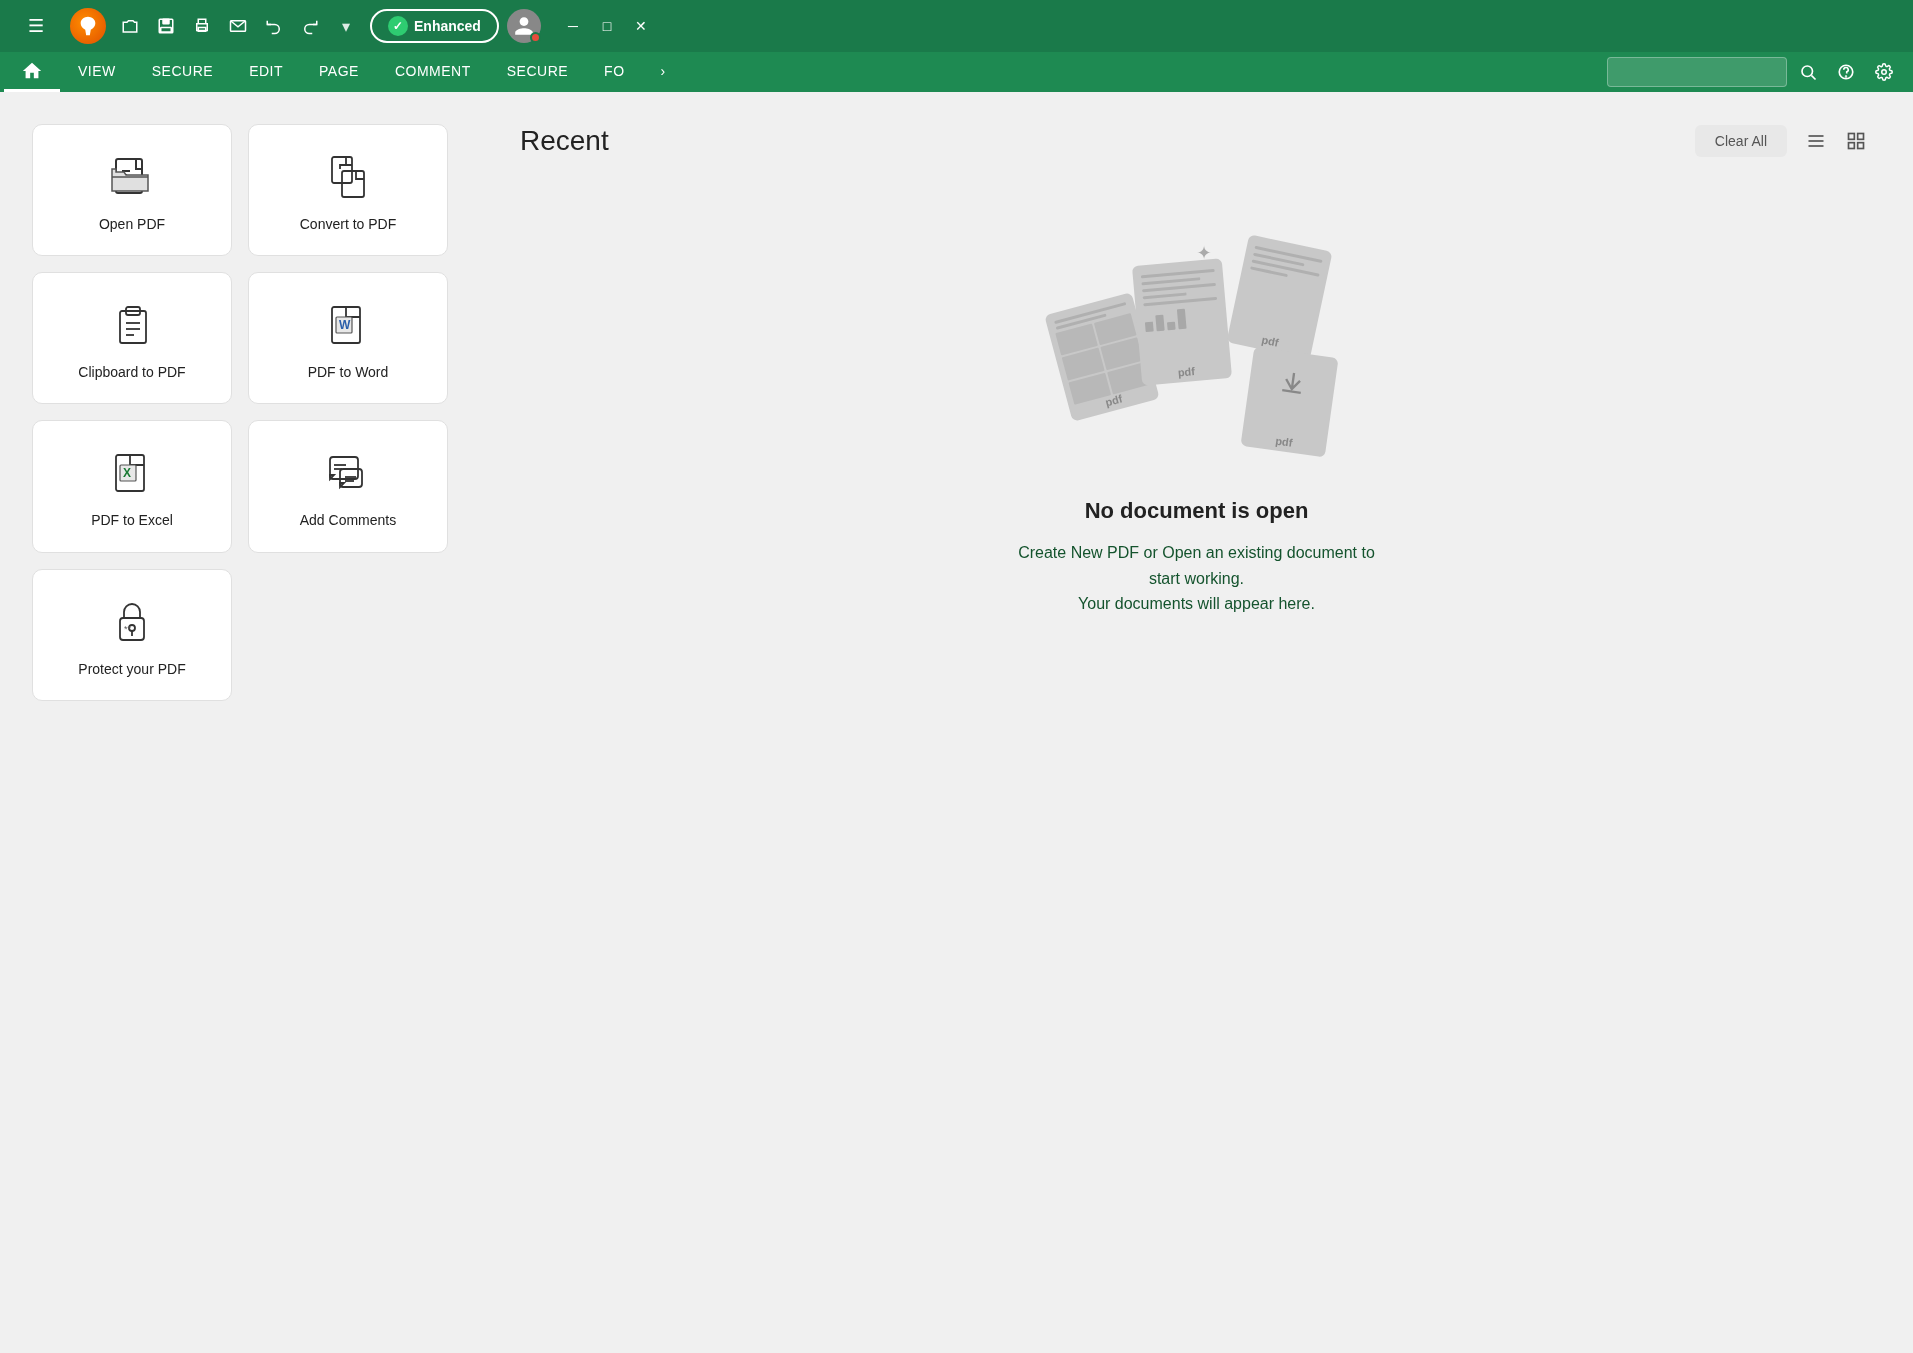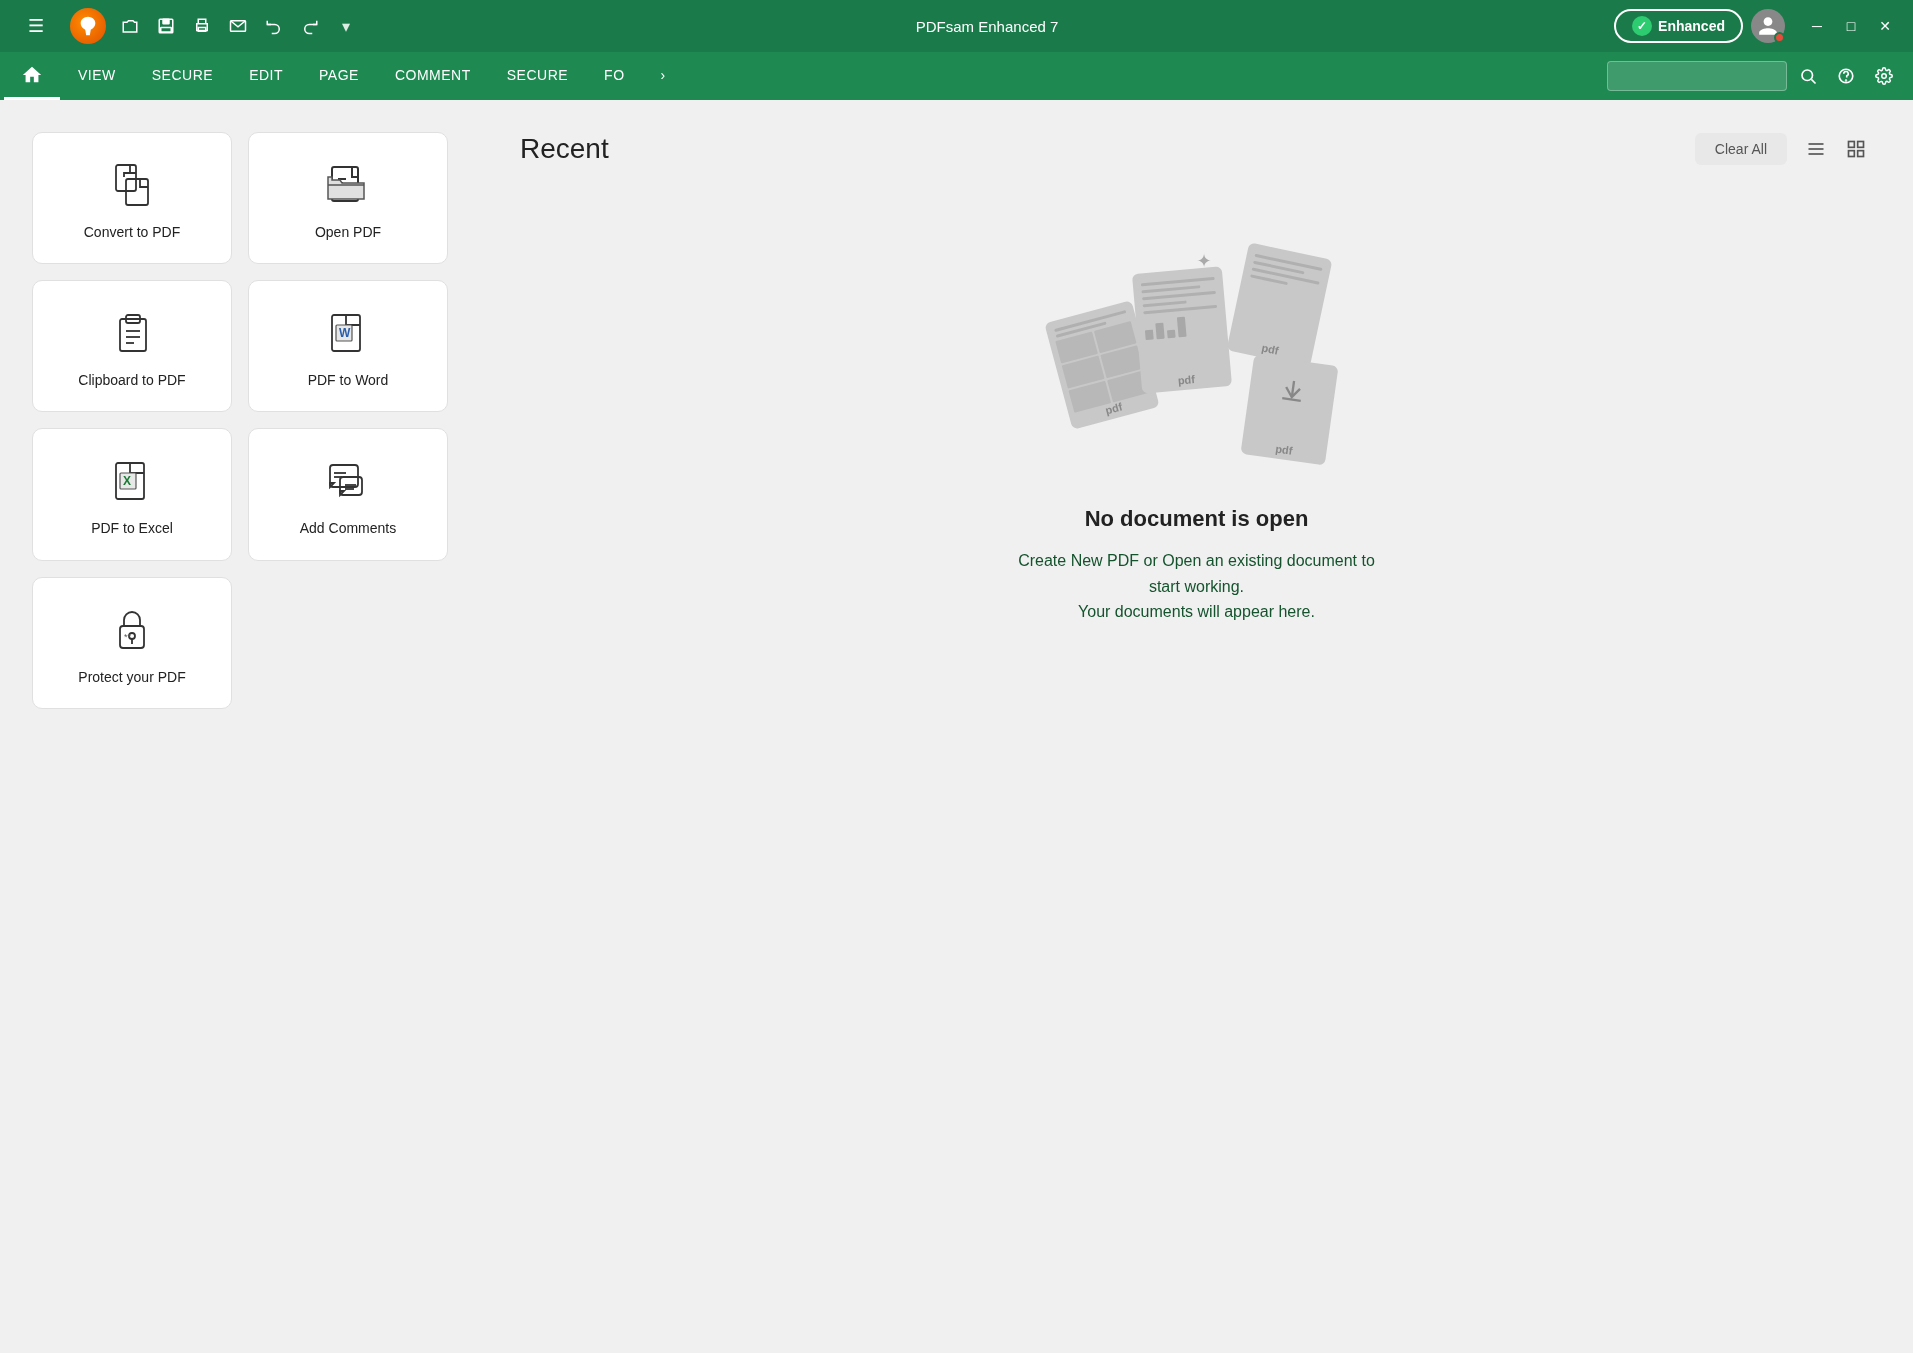--- a/index.html
+++ b/index.html
@@ -79,21 +79,21 @@
       display: flex; align-items: center; justify-content: center;
       cursor: pointer;
       border-radius: 4px;
       color: white;
       font-size: 14px;
     }
 
     
     .menu-bar {
       background: #1e8a52;
-      height: 48px;
+      height: 40px;
       display: flex;
       align-items: stretch;
       padding: 0 0 0 4px;
     }
     .menu-home {
       width: 56px;
       display: flex; align-items: center; justify-content: center;
       cursor: pointer;
       color: white;
       border-bottom: 3px solid white;
@@ -281,21 +281,20 @@
         </svg>
     </div>
     <div class="title-bar-icon">
       <svg width="18" height="18" viewBox="0 0 24 24" fill="none" stroke="white" stroke-width="2">
           <path d="M21 10H11a6 6 0 0 0 0 12h4"></path>
           <polyline points="21,5 21,10 16,10"></polyline>
         </svg>
     </div>
     <div class="title-bar-icon">▾</div>
   </div>
-  <div class="title-center">PDFsam Enhanced 7</div>
   <div class="title-bar-right">
     <button class="activate-btn">
       <div class="activate-check">✓</div>
       <span>Enhanced</span>
     </button>
     <div class="user-avatar">
       <svg viewBox="0 0 24 24">
           <path d="M12 12c2.7 0 4.8-2.1 4.8-4.8S14.7 2.4 12 2.4 7.2 4.5 7.2 7.2 9.3 12 12 12zm0 2.4c-3.2 0-9.6 1.6-9.6 4.8v2.4h19.2v-2.4c0-3.2-6.4-4.8-9.6-4.8z"></path>
         </svg>
       <div class="user-badge"></div>
@@ -362,44 +361,44 @@
     </div>
   </div>
 </div>
 
 <div class="main-content">
 
   <div class="left-panel">
 
     <div class="tool-card">
       <div class="tool-card-icon">
+        <svg viewBox="0 0 44 44" fill="none" stroke="#333" stroke-width="2">
+          <rect x="6" y="4" width="26" height="34" rx="2"></rect>
+          <path d="M26 4v10h6"></path>
+          <path d="M22 24l6 6H16l6-6z" stroke-linejoin="round"></path>
+          <path d="M12 16h8M12 20h5"></path>
+
+          <path d="M6 14H2v22h36V20H16l-2-3H6V14z" fill="#e0e0e0" stroke="#555" stroke-width="1.5"></path>
+          <path d="M2 22h36" stroke="#555" stroke-width="1.5"></path>
+        </svg>
+      </div>
+      <div class="tool-card-label">Open PDF</div>
+    </div>
+
+    <div class="tool-card">
+      <div class="tool-card-icon">
         <svg viewBox="0 0 44 44" fill="none" stroke="#333" stroke-width="1.8">
           <rect x="6" y="2" width="20" height="26" rx="2"></rect>
           <path d="M20 2v8h6"></path>
           <rect x="16" y="16" width="22" height="26" rx="2"></rect>
           <path d="M30 16v8h8"></path>
           <path d="M20 10h-6v4"></path>
         </svg>
       </div>
       <div class="tool-card-label">Convert to PDF</div>
-    </div>
-
-    <div class="tool-card">
-      <div class="tool-card-icon">
-        <svg viewBox="0 0 44 44" fill="none" stroke="#333" stroke-width="2">
-          <rect x="6" y="4" width="26" height="34" rx="2"></rect>
-          <path d="M26 4v10h6"></path>
-          <path d="M22 24l6 6H16l6-6z" stroke-linejoin="round"></path>
-          <path d="M12 16h8M12 20h5"></path>
-
-          <path d="M6 14H2v22h36V20H16l-2-3H6V14z" fill="#e0e0e0" stroke="#555" stroke-width="1.5"></path>
-          <path d="M2 22h36" stroke="#555" stroke-width="1.5"></path>
-        </svg>
-      </div>
-      <div class="tool-card-label">Open PDF</div>
     </div>
 
 
     <div class="tool-card">
       <div class="tool-card-icon">
         <svg viewBox="0 0 44 44" fill="none" stroke="#333" stroke-width="1.8">
           <rect x="10" y="8" width="26" height="32" rx="2"></rect>
           <rect x="16" y="4" width="14" height="8" rx="2"></rect>
           <line x1="16" y1="20" x2="30" y2="20"></line>
           <line x1="16" y1="26" x2="30" y2="26"></line>

